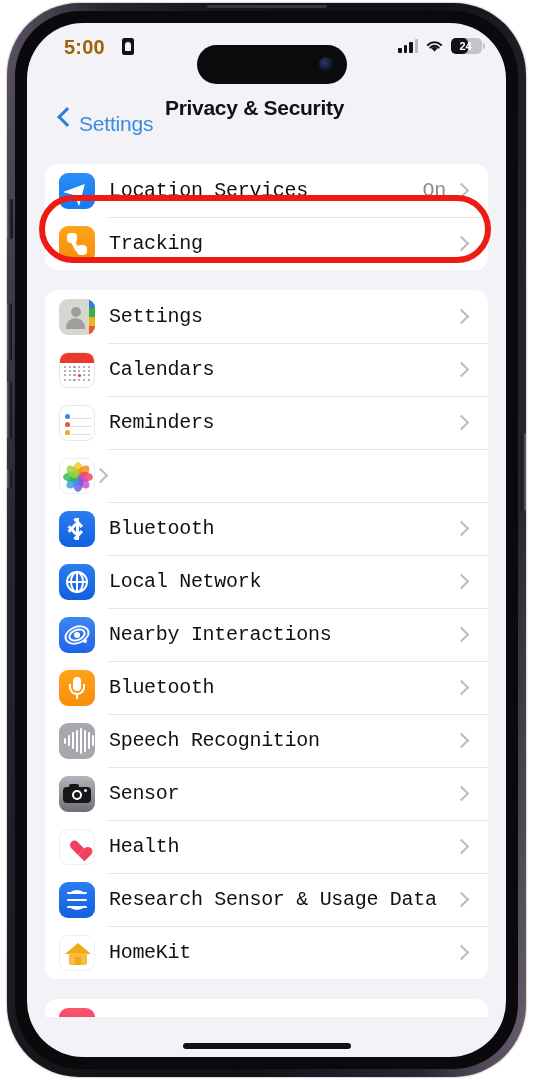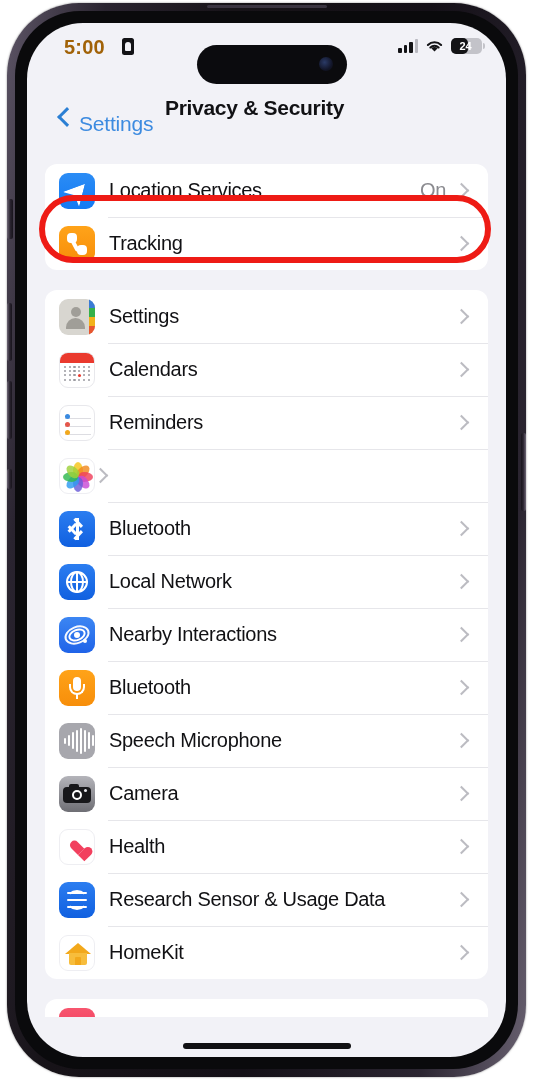--- a/index.html
+++ b/index.html
@@ -219,20 +219,21 @@
     position: absolute;
     left: 0; top: 117px;
     width: 479px;
     bottom: 0;
   }
   .card {
     margin: 0 18px 20px 18px;
     background: #ffffff;
     border-radius: 12px;
     overflow: hidden;
+    font-family: Liberation Mono, monospace;
   }
   #card-top { margin-top: 24px; }
 
   .row {
     position: relative;
     display: flex;
     align-items: center;
     height: 53px;
     padding-left: 14px;
     cursor: pointer;
@@ -737,32 +738,32 @@
                 <i style="height: 6px;"></i>
                 <i style="height: 11px;"></i>
                 <i style="height: 17px;"></i>
                 <i style="height: 22px;"></i>
                 <i style="height: 26px;"></i>
                 <i style="height: 22px;"></i>
                 <i style="height: 17px;"></i>
                 <i style="height: 11px;"></i>
               </span>
           </div>
-          <div class="row-label">Speech Microphone</div>
+          <div class="row-label">Speech Recognition</div>
           <div class="row-chevron"></div>
         </div>
 
         <div class="row">
           <div class="row-icon ic-camera">
             <span class="chump"></span>
               <span class="cbody2"></span>
             <span class="clens"></span>
               <span class="cflash"></span>
           </div>
-          <div class="row-label">Camera</div>
+          <div class="row-label">Sensor</div>
           <div class="row-chevron"></div>
         </div>
 
         <div class="row">
           <div class="row-icon ic-health">
             <span class="heart"></span>
           </div>
           <div class="row-label">Health</div>
           <div class="row-chevron"></div>
         </div>

